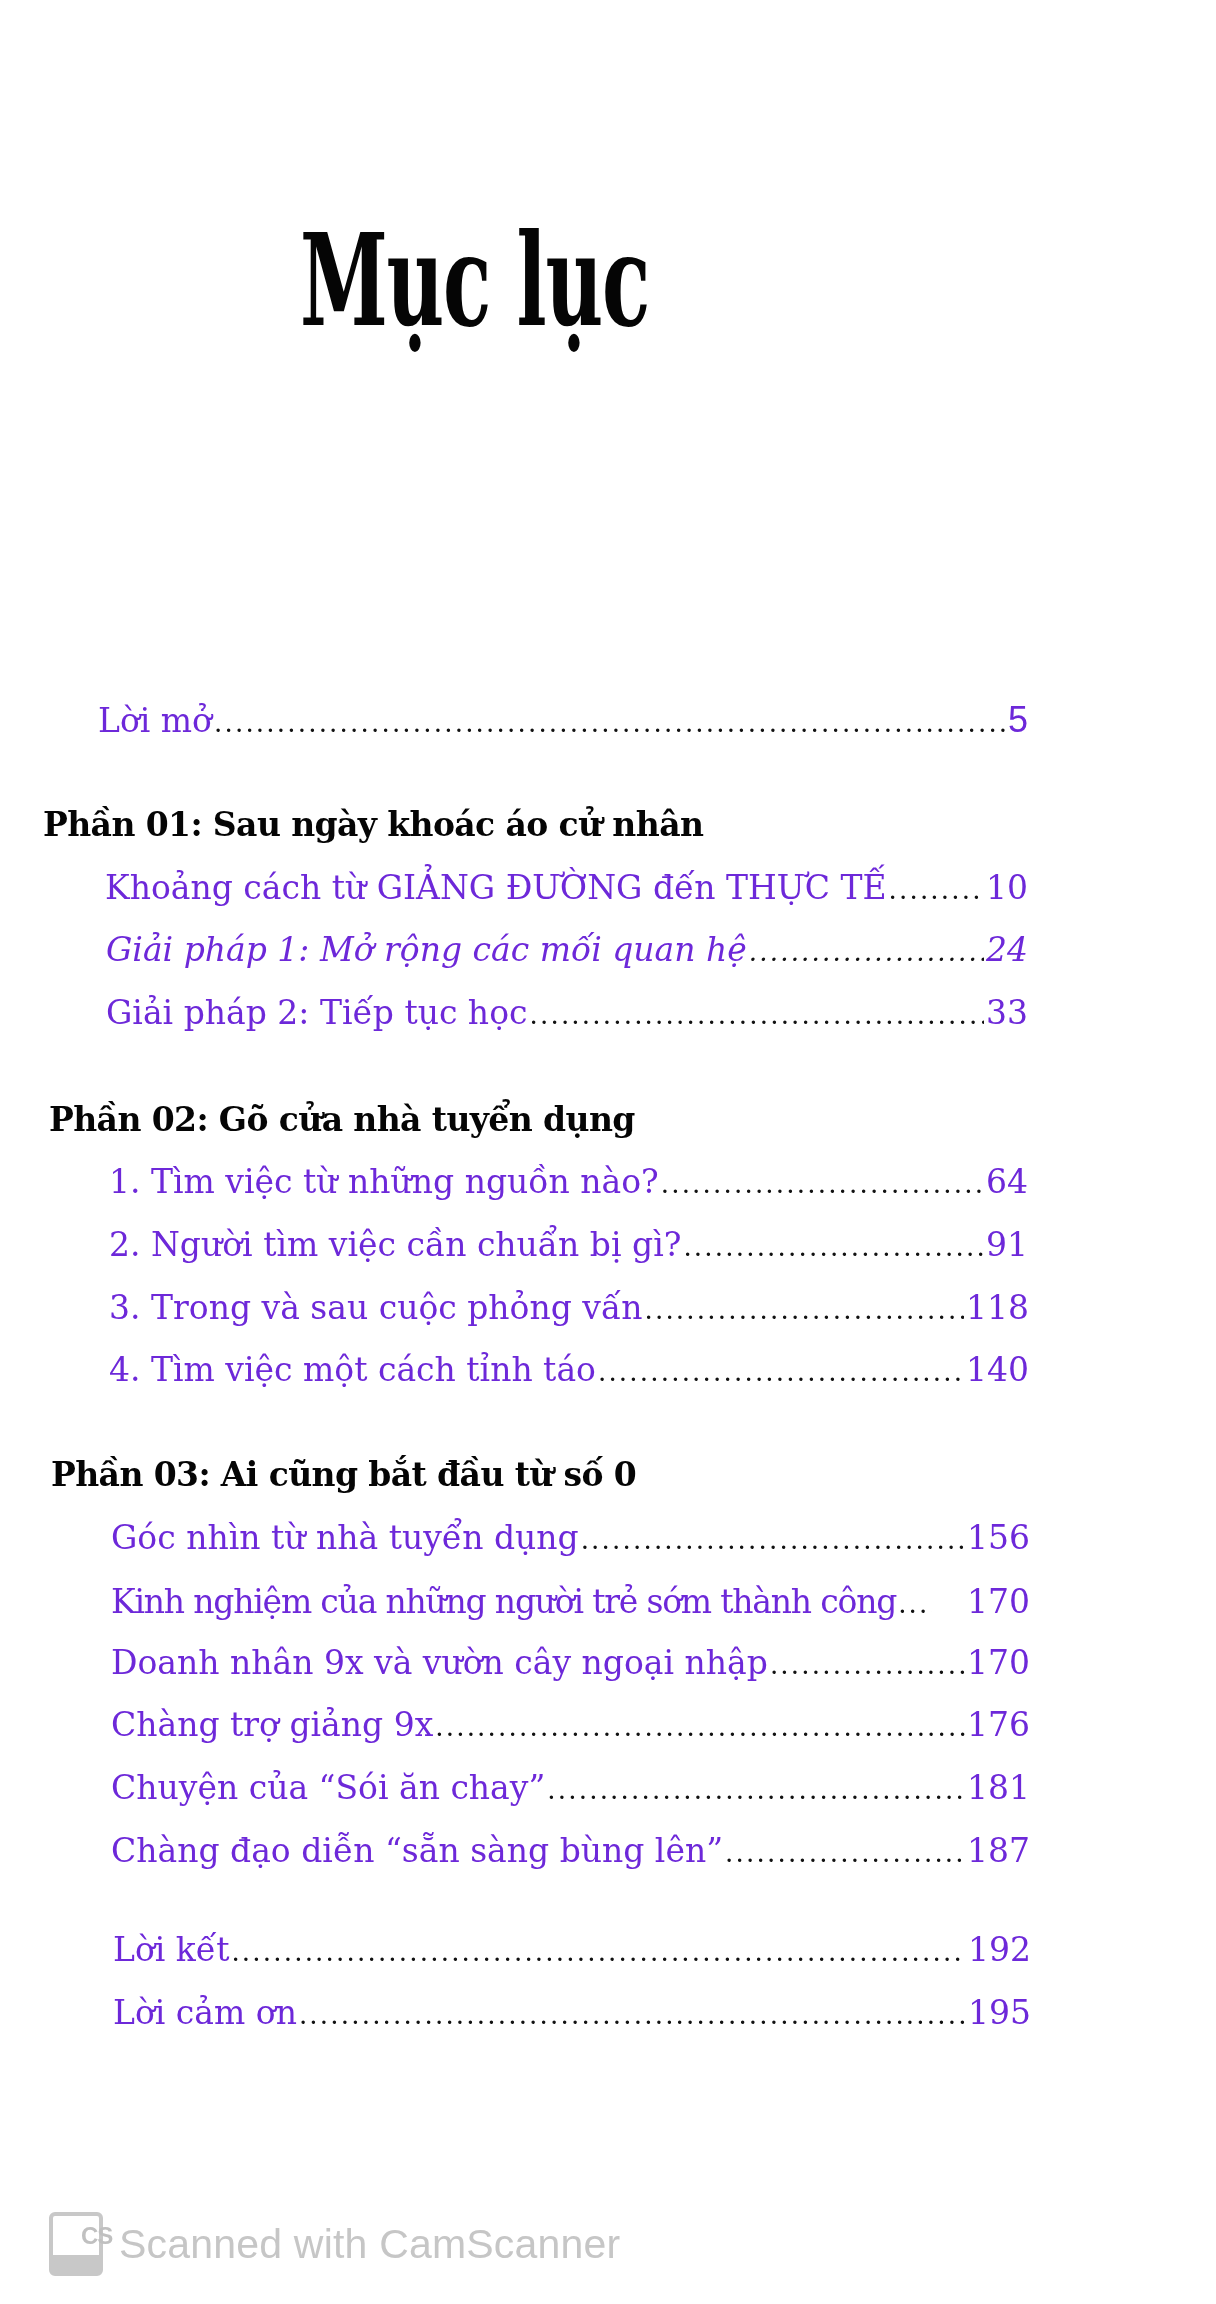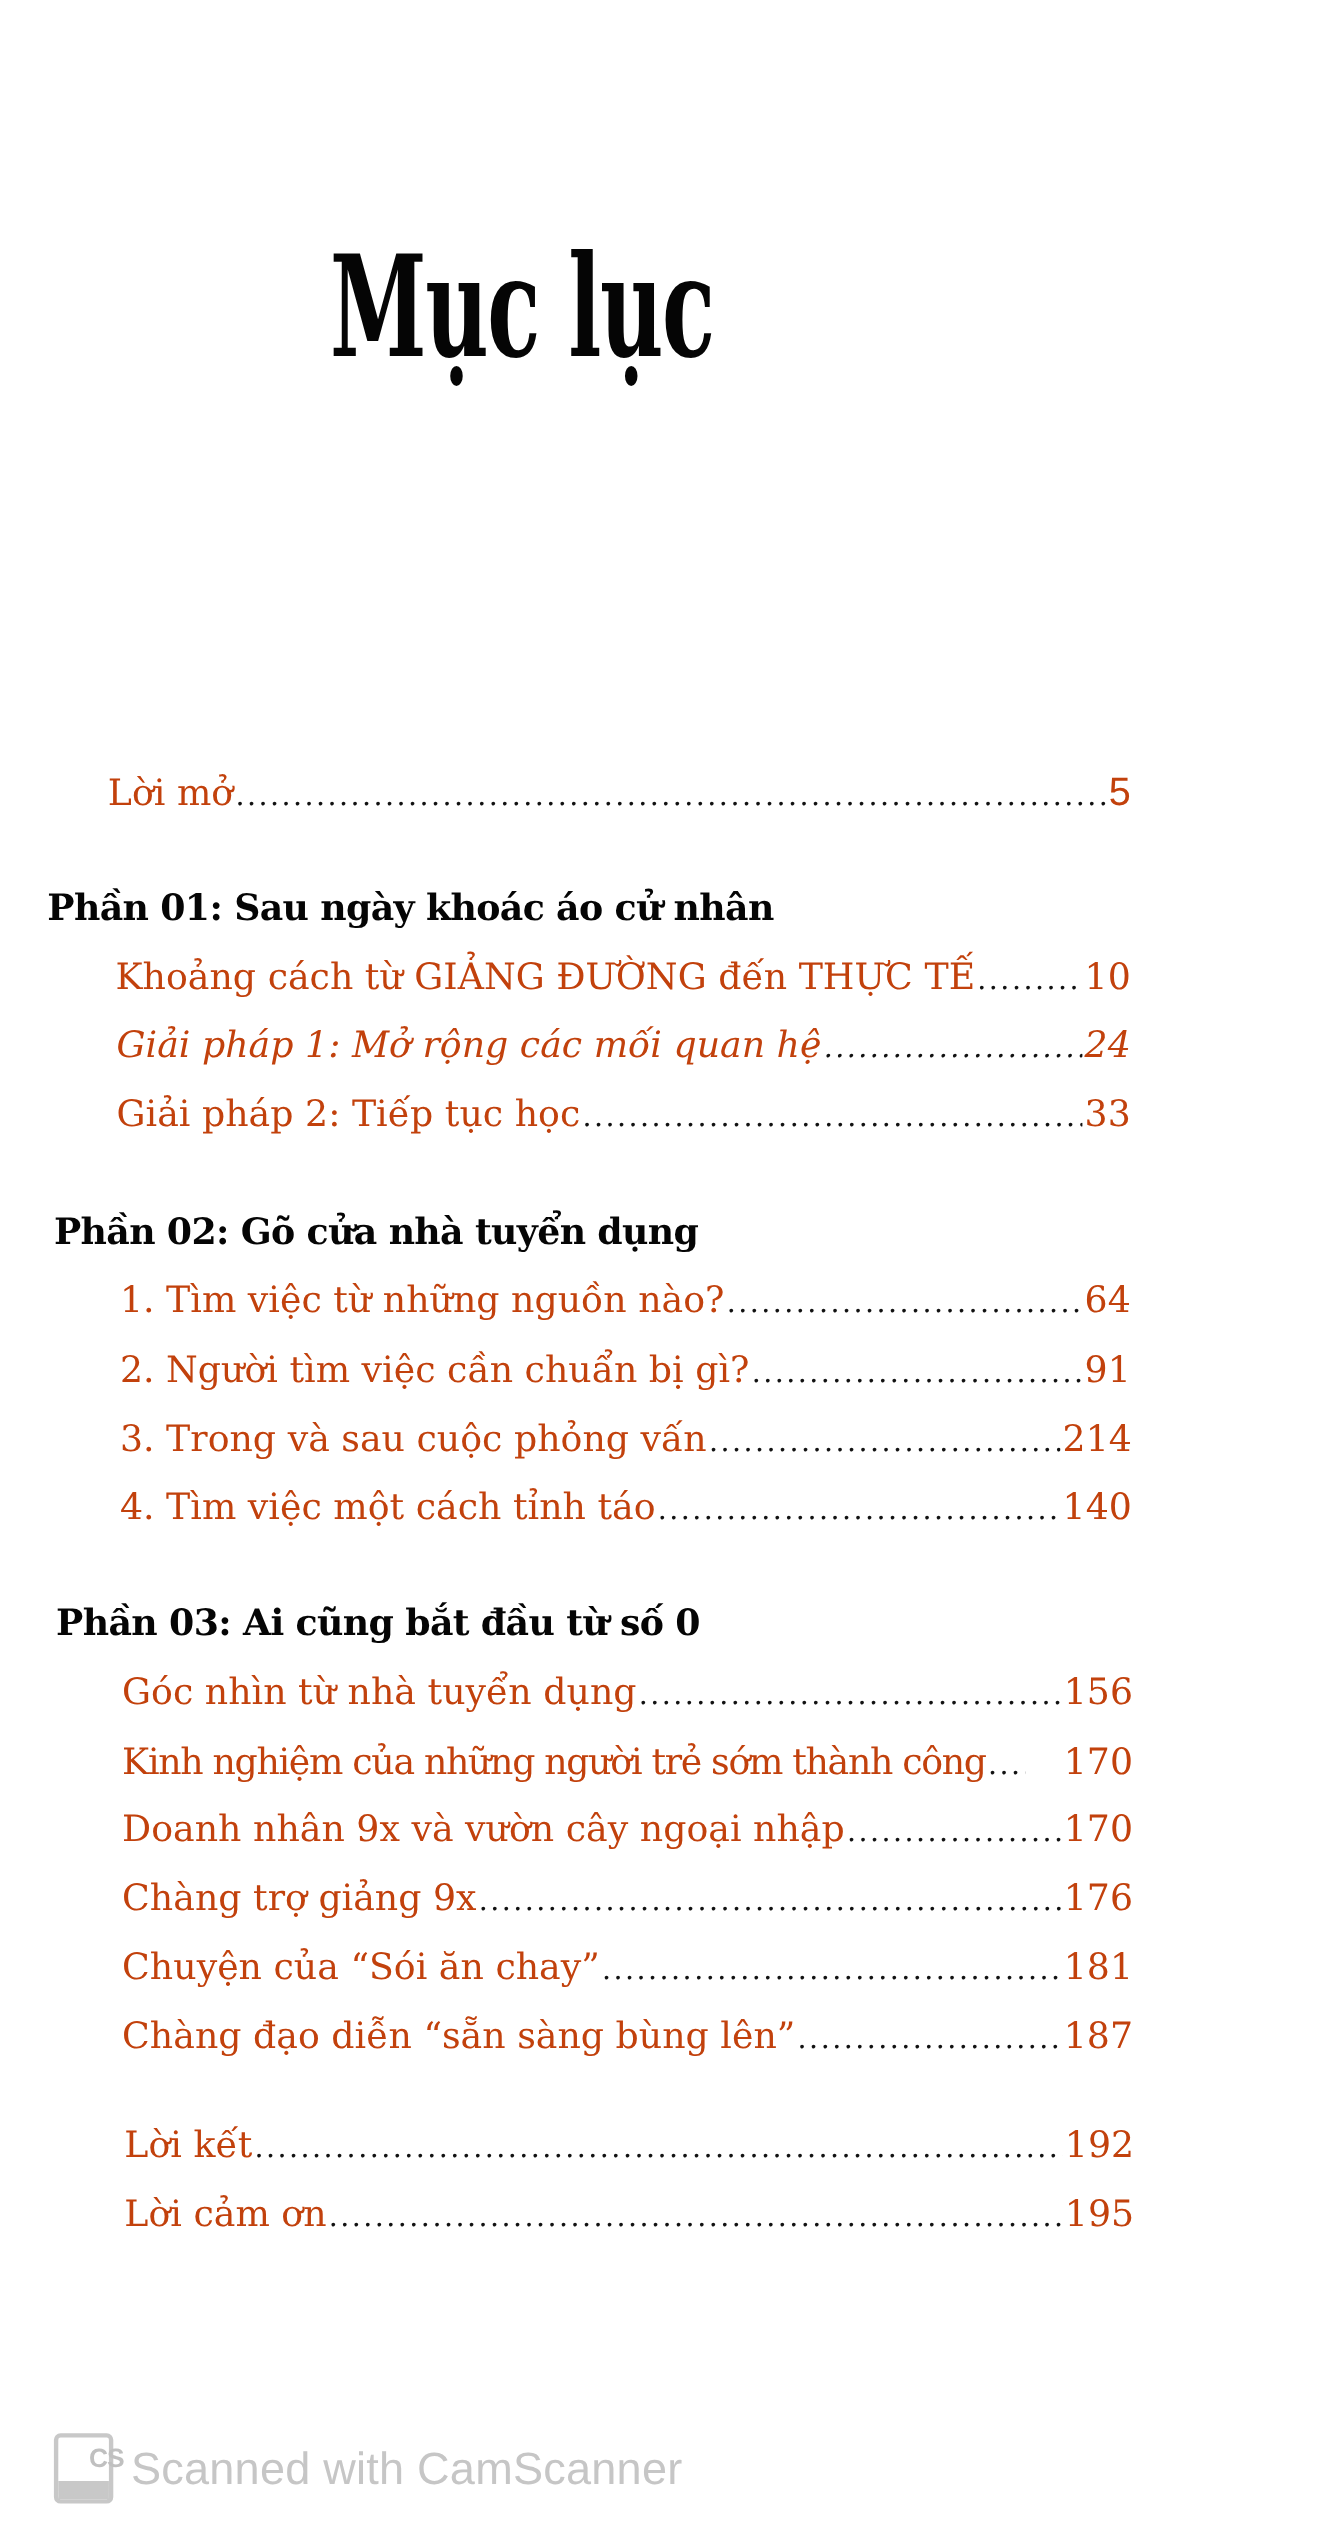--- a/index.html
+++ b/index.html
@@ -8,21 +8,21 @@
     position: absolute; left: 300px; top: 205px; height: 150px;
     font-family: "DejaVu Serif", serif; font-weight: bold;
     font-size: 128px; line-height: 150px; letter-spacing: -2px;
     transform: scaleX(0.62); transform-origin: left center;
     white-space: nowrap; color: #050505;
   }
   .toc { position: absolute; left: 0; top: 0; width: 1216px; }
   .row {
     position: absolute; display: flex; align-items: baseline;
     font-family: "DejaVu Serif", serif; font-size: 33px;
-    height: 46px; line-height: 46px; white-space: nowrap; color: #c2410c;
+    height: 46px; line-height: 46px; white-space: nowrap; color: #6d28d9;
   }
   .row .label { flex: 0 0 auto; }
   .row .leader {
     flex: 1 1 auto; overflow: hidden; margin: 0 2px;
     font-size: 26px; letter-spacing: 2.2px; color: #111;
   }
   .row .leader::before {
     content: "................................................................................................................................................................................................................";
   }
   .row .page { flex: 0 0 auto; font-family: "Liberation Sans", sans-serif; font-size: 36px; }
@@ -90,21 +90,21 @@
     <span class="page">64</span>
   </div>
   <div class="row entry" style="left:109px; width:919px; top:1222px;">
     <span class="label">2. Người tìm việc cần chuẩn bị gì?</span>
     <span class="leader"></span>
     <span class="page">91</span>
   </div>
   <div class="row entry" style="left:109px; width:920px; top:1285px;justify-content:space-between;">
     <span class="label">3. Trong và sau cuộc phỏng vấn</span>
     <span class="leader"></span>
-    <span class="page">214</span>
+    <span class="page">118</span>
   </div>
   <div class="row entry" style="left:109px; width:920px; top:1347px;">
     <span class="label">4. Tìm việc một cách tỉnh táo</span>
     <span class="leader"></span>
     <span class="page">140</span>
   </div>
 
   <div class="heading" style="left:51px; top:1452px;">Phần 03: Ai cũng bắt đầu từ số 0</div>
 
   <div class="row entry" style="left:111px; width:919px; top:1515px;">

